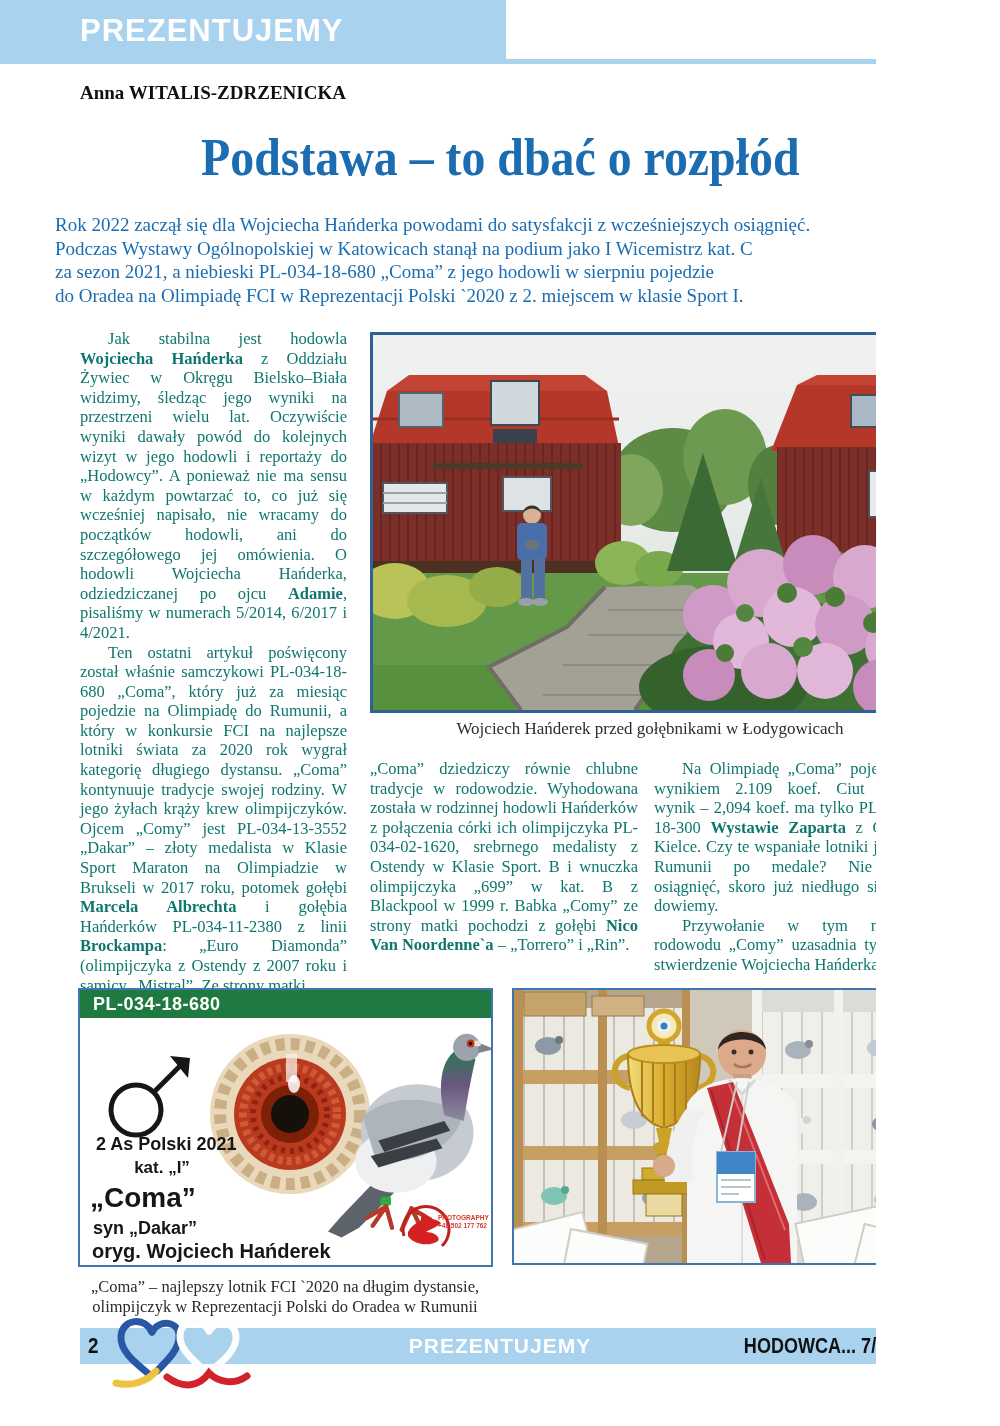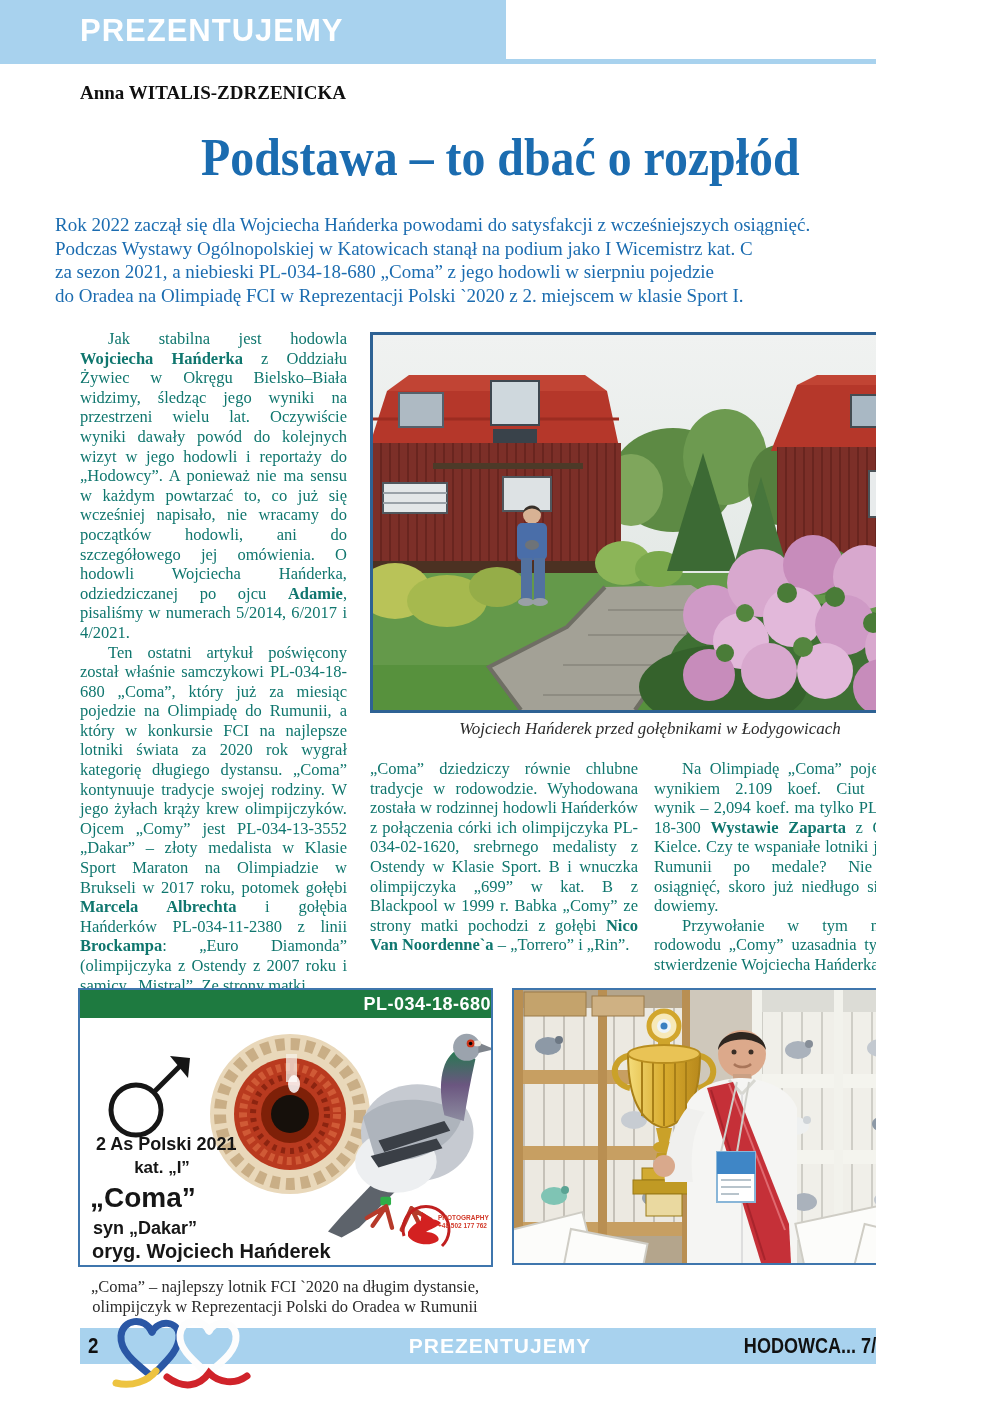--- a/index.html
+++ b/index.html
@@ -26,26 +26,26 @@
   .col p{margin:0;text-indent:28px;}
   .col p.noindent{text-indent:0;}
   .col1{left:80px;top:329px;width:267px;}
   .col2{left:370px;top:759px;width:268px;}
   .col3{left:654px;top:759px;width:268px;}
 
   
   .photo1{left:370px;top:332px;width:560px;height:381px;border:3px solid #2e6294;
           box-sizing:border-box;overflow:hidden;}
   .caption{text-align:center;color:#2b2b2b;font-size:17px;line-height:20px;}
-  .caption1{left:370px;top:719px;width:560px;font-style:italic;}
+  .caption1{left:370px;top:719px;width:560px;}
 
   .card{left:78px;top:988px;width:415px;height:279px;border:2px solid #3f76ad;
         box-sizing:border-box;background:#fff;overflow:hidden;}
   .card-green{height:28px;background:#1e7a40;color:#fff;font-family:"Liberation Sans",sans-serif;
-              font-weight:bold;font-size:18px;line-height:28px;padding-left:13px;letter-spacing:.5px;text-align:right;}
+              font-weight:bold;font-size:18px;line-height:28px;padding-left:13px;letter-spacing:.5px;}
   .card-body{position:relative;width:411px;height:247px;}
   .card-txt{position:absolute;font-family:"Liberation Sans",sans-serif;font-weight:bold;color:#161616;}
   .credit{position:absolute;color:#d23a2a;font-family:"Liberation Sans",sans-serif;
           font-weight:bold;font-size:6.5px;line-height:8px;}
   .card-caption{left:60px;top:1277px;width:450px;font-size:16.5px;}
 
   .photo2{left:512px;top:988px;width:410px;height:277px;border:2px solid #3f76ad;
           box-sizing:border-box;overflow:hidden;}
   .caption2{left:500px;top:1277px;width:430px;font-size:16.5px;}
 

